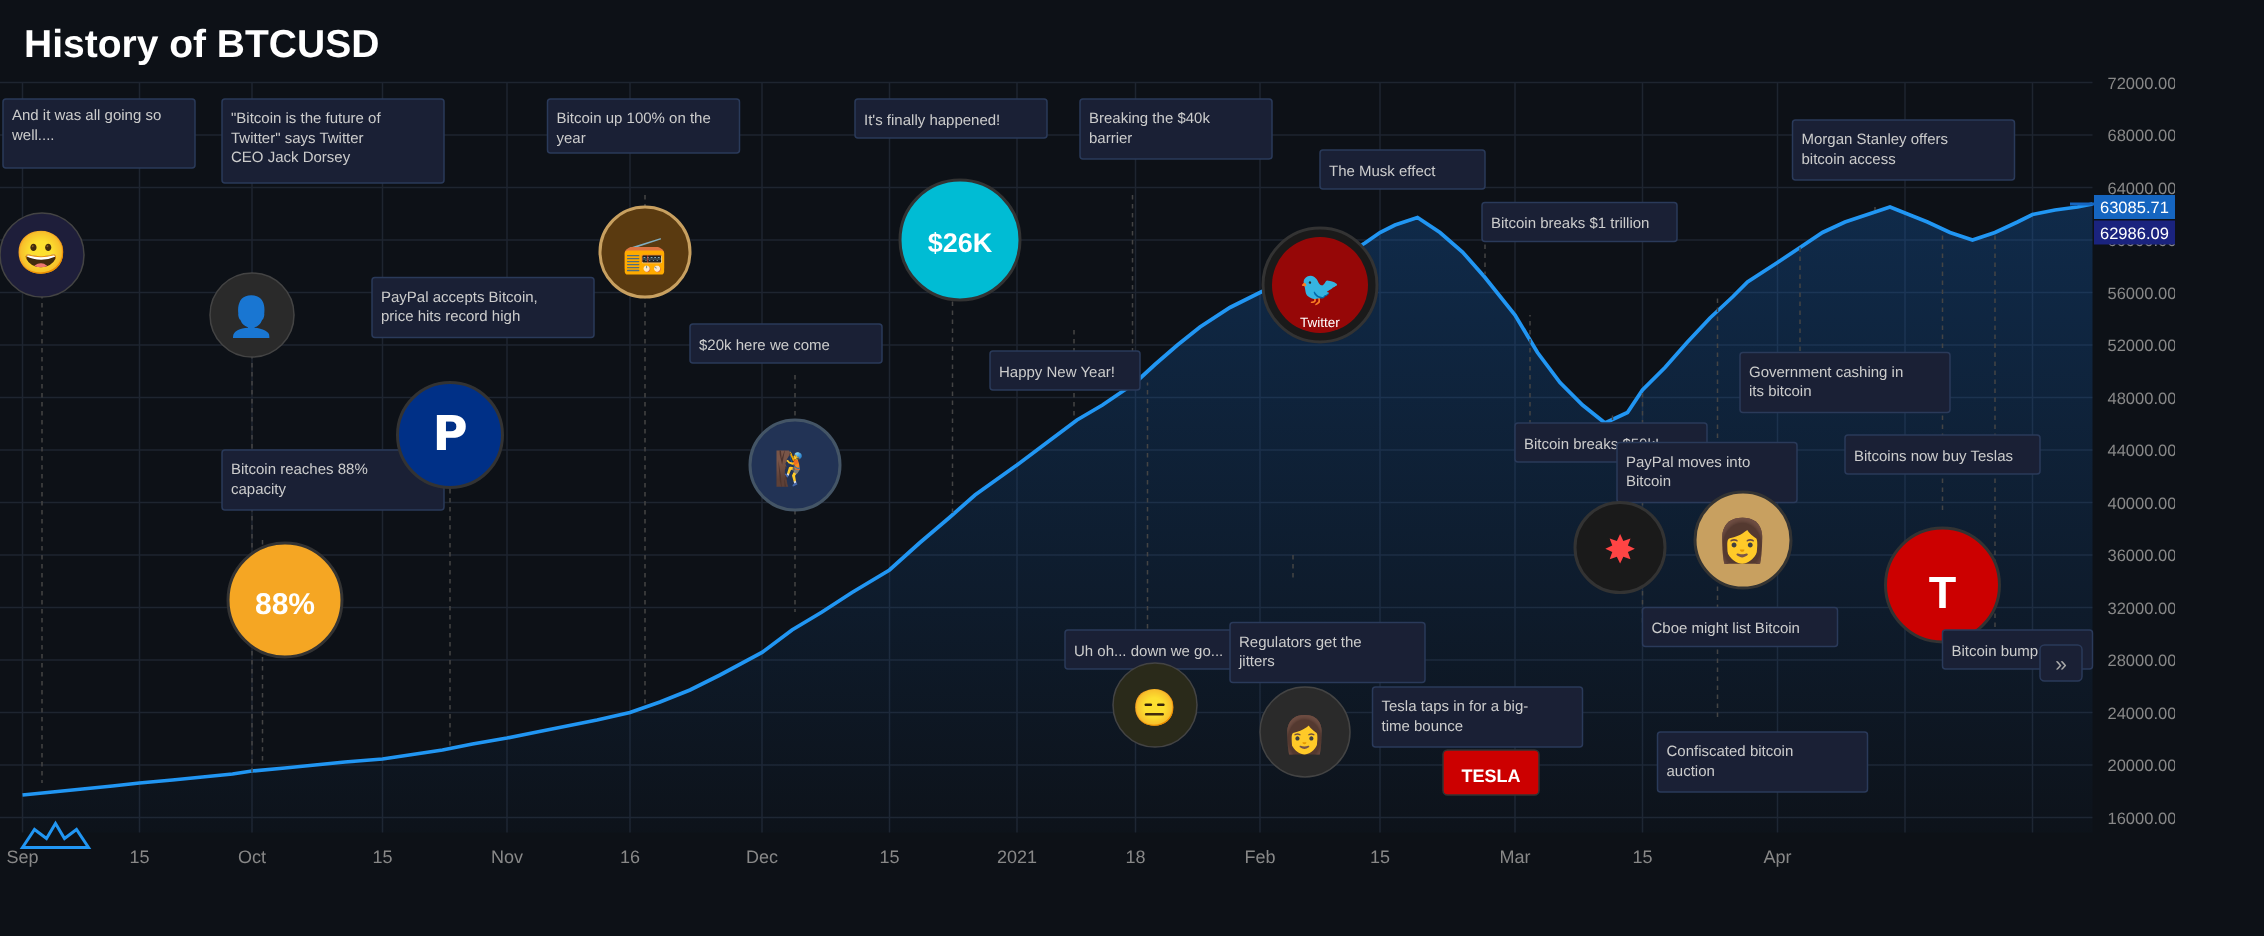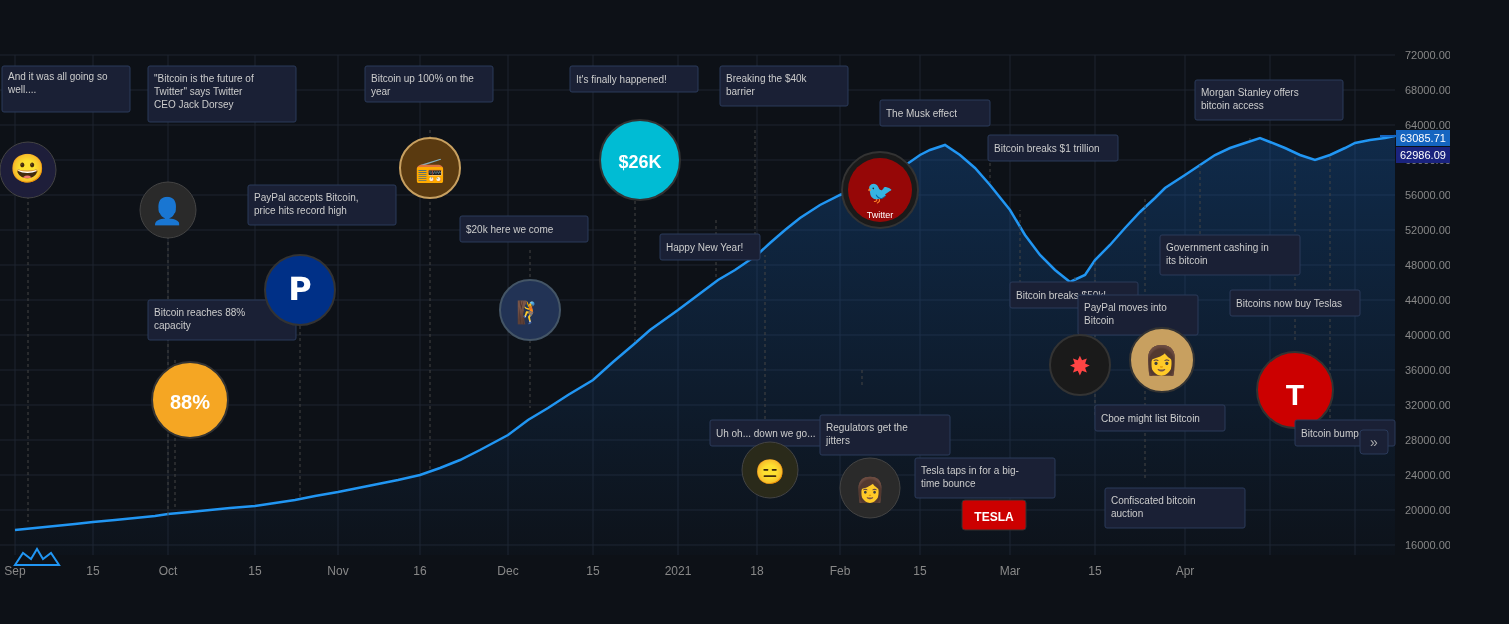--- a/index.html
+++ b/index.html
@@ -24,20 +24,21 @@
       font-size: 26px;
       font-weight: bold;
       color: #ffffff;
       z-index: 10;
     }
   </style>
 </head>
 <body>
 
 <div id="chart-container">
+  <div id="title">History of BTCUSD</div>
 
   <svg id="main-svg" style="position:absolute;top:0;left:0;width:1450px;height:585px;" viewBox="0 0 1450 585">
 
     <line x1="0" y1="55" x2="1395" y2="55" stroke="#1e2530" stroke-width="1"></line>
     <line x1="0" y1="90" x2="1395" y2="90" stroke="#1e2530" stroke-width="1"></line>
     <line x1="0" y1="125" x2="1395" y2="125" stroke="#1e2530" stroke-width="1"></line>
     <line x1="0" y1="160" x2="1395" y2="160" stroke="#1e2530" stroke-width="1"></line>
     <line x1="0" y1="195" x2="1395" y2="195" stroke="#1e2530" stroke-width="1"></line>
     <line x1="0" y1="230" x2="1395" y2="230" stroke="#1e2530" stroke-width="1"></line>
     <line x1="0" y1="265" x2="1395" y2="265" stroke="#1e2530" stroke-width="1"></line>

